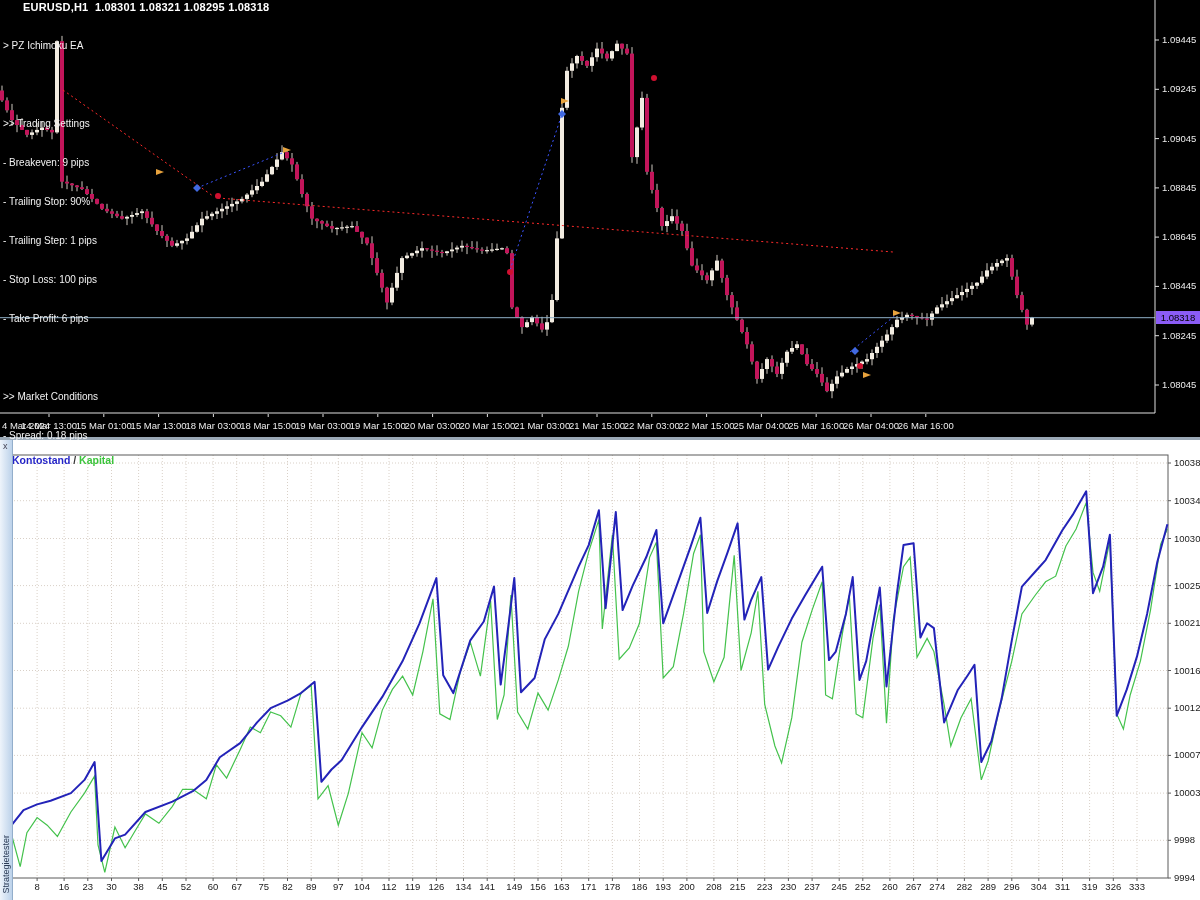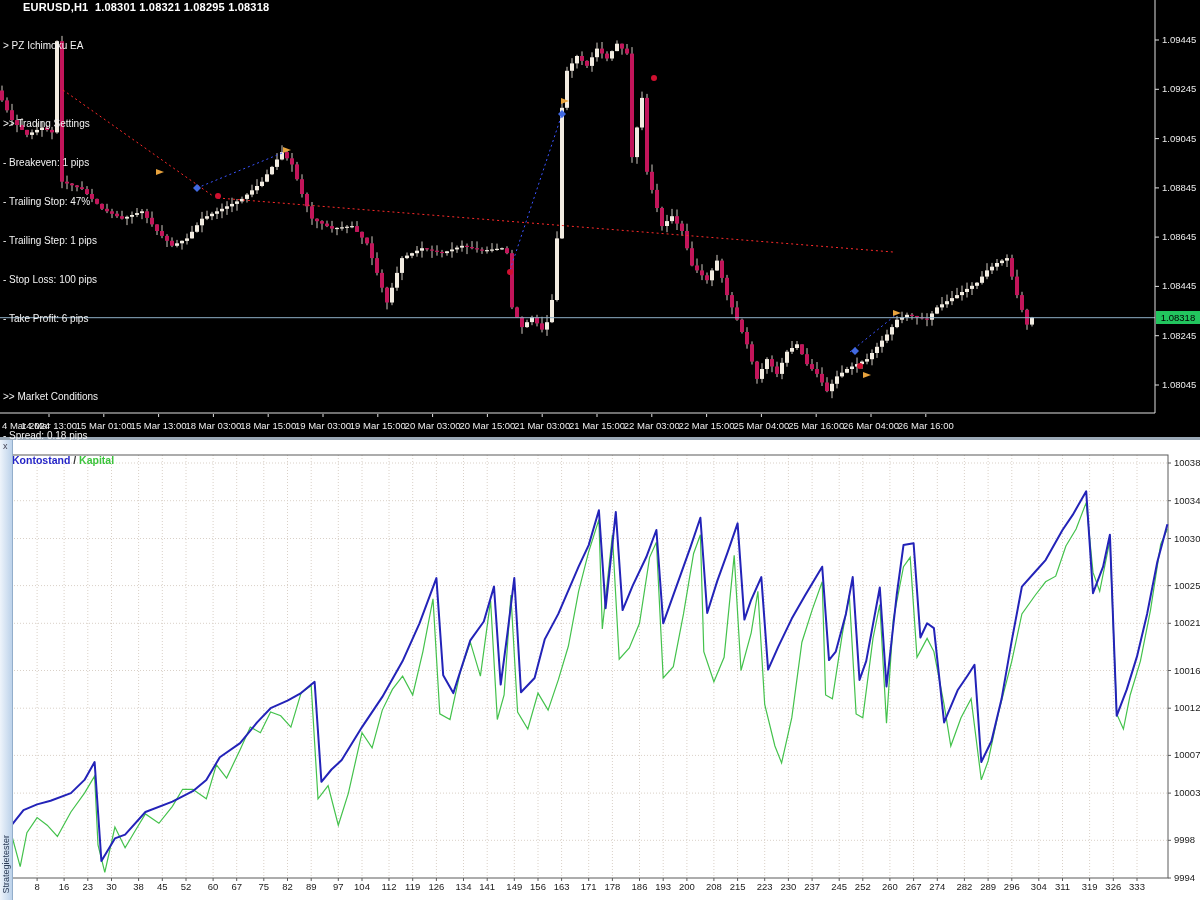--- a/index.html
+++ b/index.html
@@ -6,21 +6,21 @@
             font-family:"Liberation Sans",sans-serif;}
   #app{position:relative;width:1200px;height:900px;}
   
   #top-panel{position:absolute;left:0;top:0;width:1200px;height:437px;background:#000;}
   #topSvg{position:absolute;left:0;top:0;}
   .ohlc-title{position:absolute;left:3px;top:1px;color:#fff;font-size:11px;font-weight:700;
               letter-spacing:.2px;white-space:pre;margin-left:20px;}
   .info-block{position:absolute;left:3px;top:13px;color:#f2f2f2;font-size:10px;line-height:13px;
               white-space:pre;}
   .info-block div{min-height:13px;}
-  .price-badge{position:absolute;left:1156px;top:311px;width:44px;height:13px;background:#22c55e;
+  .price-badge{position:absolute;left:1156px;top:311px;width:44px;height:13px;background:#8b5cf6;
                color:#000;font-size:9.5px;line-height:13px;text-align:center;}
   
   #bottom-panel{position:absolute;left:0;top:440px;width:1200px;height:460px;background:#fff;}
   #botSvg{position:absolute;left:0;top:0;}
   .legend{position:absolute;left:12px;top:14px;font-size:10.5px;font-weight:700;}
   .legend .bal{color:#2525c8;} .legend .sep{color:#333;} .legend .eq{color:#3cc43c;}
   .tester-tab{position:absolute;left:0;top:0;width:12px;height:460px;
               background:linear-gradient(90deg,#eef4fb,#bcd2ea);border-right:1px solid #93aecb;}
   .tester-tab .vtext{position:absolute;bottom:6px;left:1px;font-size:9px;color:#2a3a55;
               writing-mode:vertical-rl;transform:rotate(180deg);white-space:nowrap;}
@@ -529,22 +529,22 @@
           <text x="871" y="429" fill="#ececec" font-size="9.5" text-anchor="middle">26 Mar 04:00</text>
           <line x1="925.8" y1="414" x2="925.8" y2="417" stroke="#e0e0e0"></line>
           <text x="925.8" y="429" fill="#ececec" font-size="9.5" text-anchor="middle">26 Mar 16:00</text>
         </g>
       </svg>
     <div class="ohlc-title">EURUSD,H1  1.08301 1.08321 1.08295 1.08318</div>
     <div class="info-block">
       <div>&gt; PZ Ichimoku EA</div>
       <div></div>
       <div>&gt;&gt; Trading Settings</div>
-      <div>- Breakeven: 1 pips</div>
-      <div>- Trailing Stop: 47%</div>
+      <div>- Breakeven: 9 pips</div>
+      <div>- Trailing Stop: 90%</div>
       <div>- Trailing Step: 1 pips</div>
       <div>- Stop Loss: 100 pips</div>
       <div>- Take Profit: 6 pips</div>
       <div></div>
       <div>&gt;&gt; Market Conditions</div>
       <div>- Spread: 0.18 pips</div>
       <div>- Stoplevel: 4.00 pips</div>
       <div>- Tick Value: 1.00 USD per lot</div>
     </div>
     <div class="price-badge">1.08318</div>

